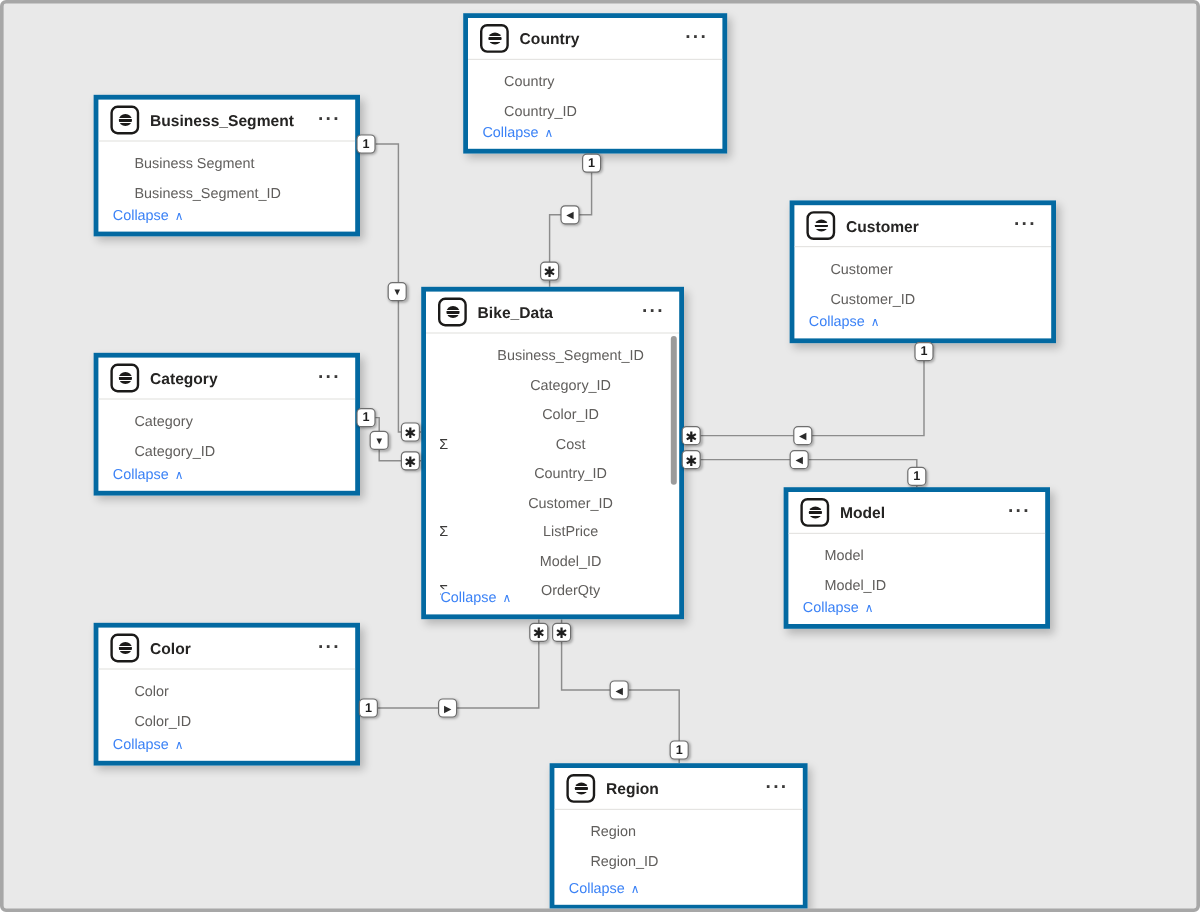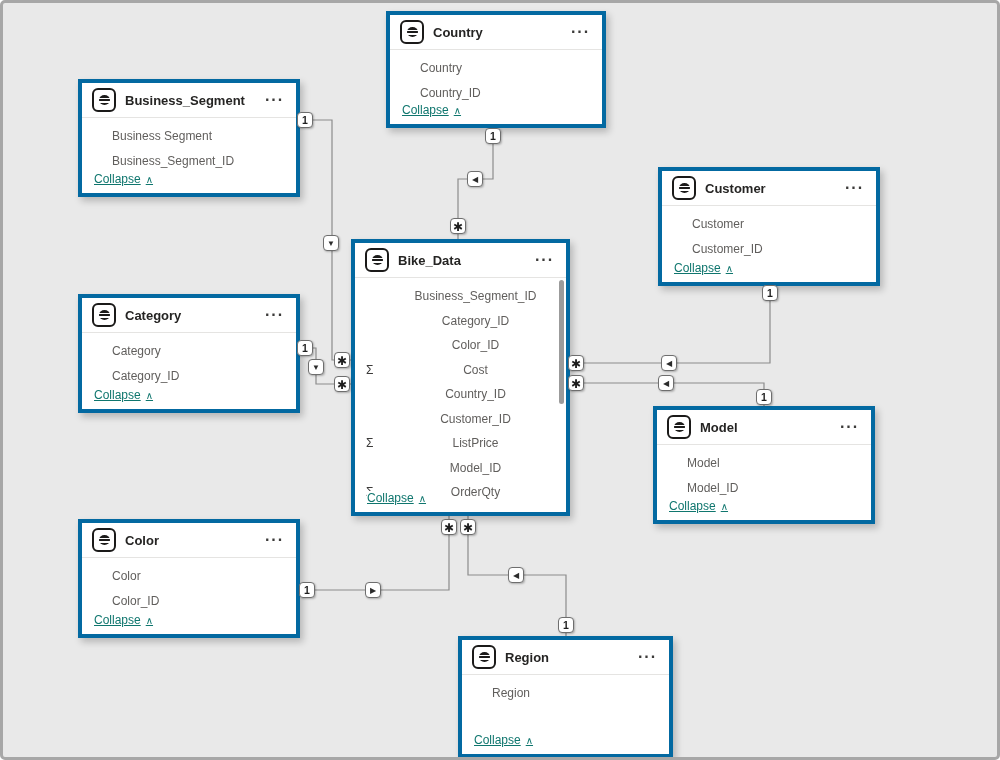--- a/index.html
+++ b/index.html
@@ -16,21 +16,21 @@
   }
   .card-header { height:34px; border-bottom:1px solid #e5e4e2; display:flex; align-items:center; padding:0 12px 0 10px; }
   .tbl-icon { width:20px; height:20px; border:2px solid #1b1a19; border-radius:6px; display:flex; align-items:center; justify-content:center; flex:none; background:#fff; }
   .tbl-icon-glyph { width:11px; height:10px; border-radius:50%;
     background:linear-gradient(#1b1a19 0 3px, #ffffff 3px 4.2px, #1b1a19 4.2px 6.4px, #ffffff 6.4px 7.6px, #1b1a19 7.6px 10px); }
   .tbl-title { margin-left:9px; font-size:13px; font-weight:700; color:#252423; white-space:nowrap; }
   .ellipsis { margin-left:auto; font-size:16px; font-weight:700; color:#3b3a39; letter-spacing:1px; line-height:8px; cursor:pointer; }
   .fields { padding-top:6px; }
   .field { position:relative; height:24.5px; line-height:24.5px; font-size:12px; color:#605e5c; padding-left:30px; white-space:nowrap; }
   .sigma { position:absolute; left:11px; top:0; color:#3b3a39; font-size:12px; }
-  .collapse-link { position:absolute; left:12px; bottom:7px; font-size:12px; color:#0f766e; cursor:pointer; background:#fff; padding-right:4px;text-decoration:underline; }
+  .collapse-link { position:absolute; left:12px; bottom:7px; font-size:12px; color:#3b82f6; cursor:pointer; background:#fff; padding-right:4px; }
   .collapse-chevron { font-size:10px; margin-left:5px; letter-spacing:0; }
   .scrollbar-thumb { position:absolute; right:2px; top:37px; width:5px; height:124px; background:#9b9b9b; border-radius:3px; }
 
   .marker {
     position:absolute; z-index:4; width:16px; height:16px; box-sizing:border-box;
     background:#ffffff; border:1.5px solid #6e6e6e; border-radius:4px;
     display:flex; align-items:center; justify-content:center;
     font-size:10.5px; font-weight:600; color:#1f1f1f;
     box-shadow:1px 1px 2px rgba(0,0,0,0.25);
   }
@@ -246,20 +246,23 @@
           <span class="tbl-icon-glyph"></span>
         </span>
       <span class="tbl-title">Region</span>
       <span class="ellipsis">···</span>
     </div>
     <div class="fields">
   <div class="field">
     <span class="sigma"></span><span class="field-label">Region</span>
   </div>
 
+  <div class="field">
+    <span class="sigma"></span><span class="field-label">Region_ID</span>
+  </div>
 </div>
     <div class="collapse-link">
       <span class="collapse-label">Collapse</span><span class="collapse-chevron">∧</span>
     </div>
 
   </div>
 <div class="marker one" style="left: 294px; top: 109px;">1</div>
     <div class="marker arrow_down" style="left: 320px; top: 232px;">▼</div>
     <div class="marker many" style="left: 331px; top: 349px;">✱</div>
     <div class="marker one" style="left: 294px; top: 337px;">1</div>

